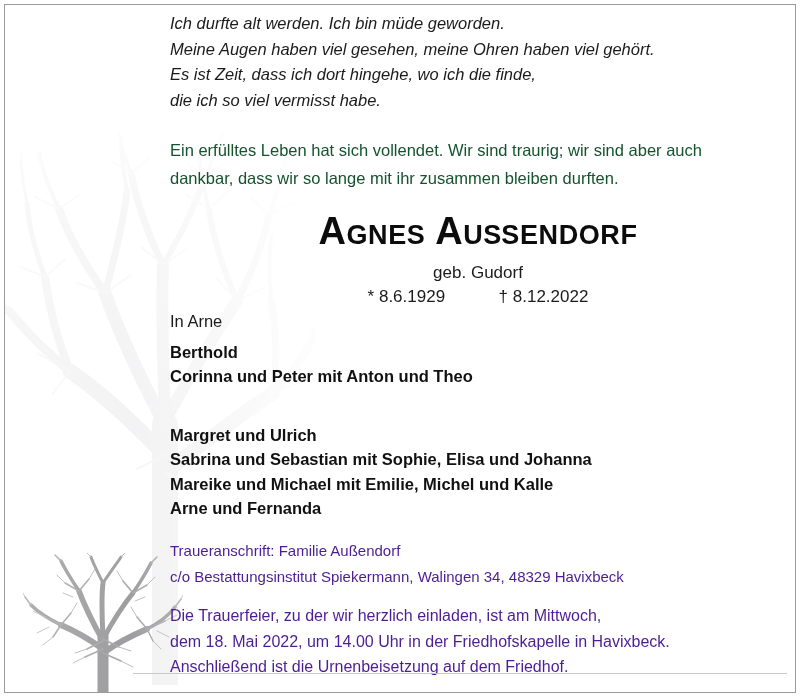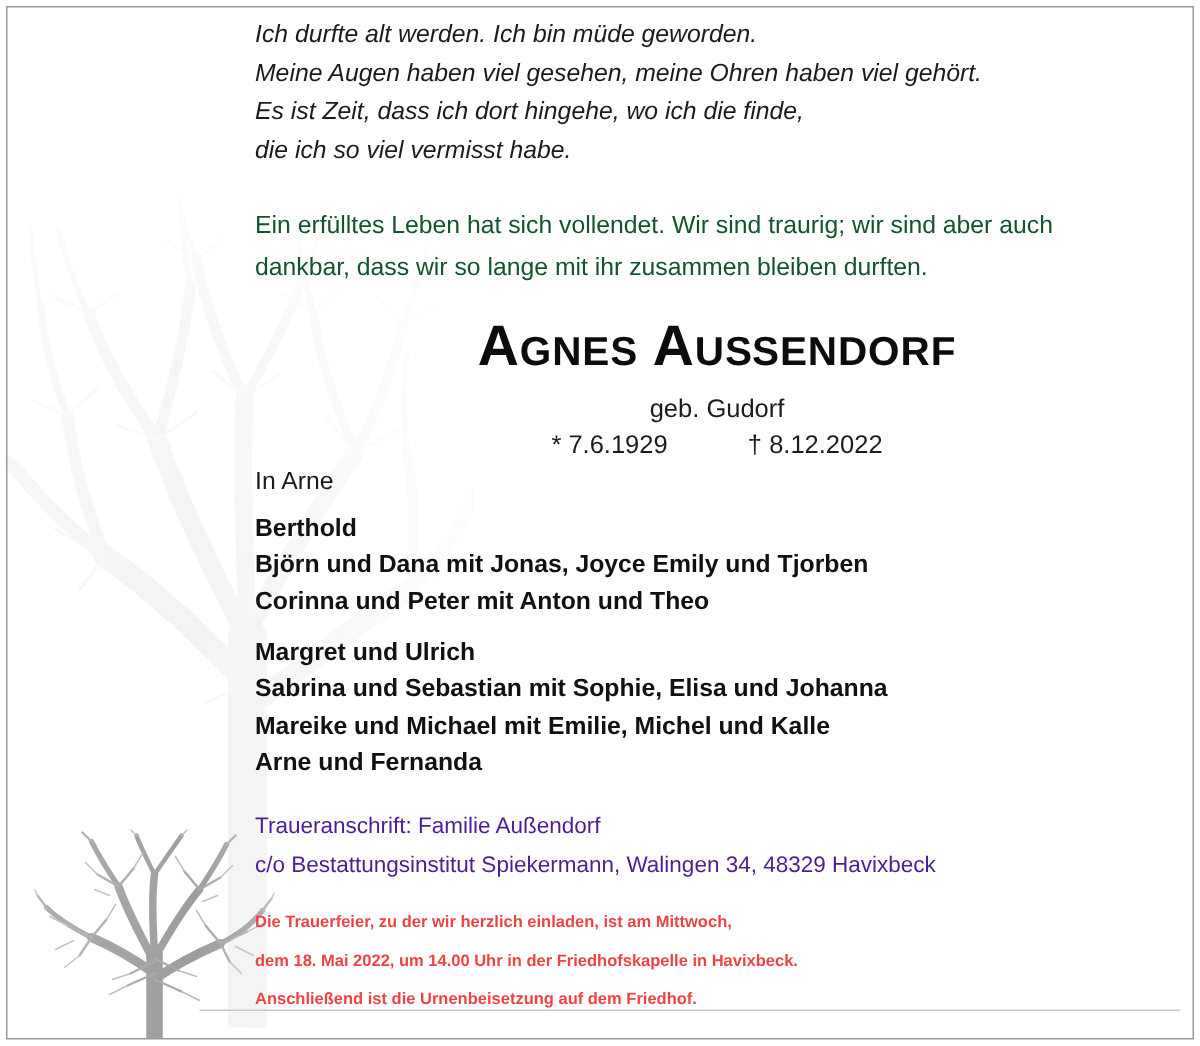--- a/index.html
+++ b/index.html
@@ -171,24 +171,23 @@
     top: 538px;
     font-size: 15px;
     line-height: 25.5px;
     color: #4c1d95;
   }
 
   .ceremony {
     position: absolute;
     left: 170px;
     top: 603px;
-    font-size: 11px;
+    font-size: 16px;
     line-height: 25.5px;
-    color: #ef4444;
-    font-weight: bold;
+    color: #4c1d95;
   }
 
   .bottom-rule {
     position: absolute;
     left: 133px;
     top: 673px;
     width: 654px;
     height: 1px;
     background: #c9c9cb;
     z-index: 4;
@@ -287,30 +286,29 @@
     <div class="intro">
       <div>Ein erfülltes Leben hat sich vollendet. Wir sind traurig; wir sind aber auch</div>
       <div>dankbar, dass wir so lange mit ihr zusammen bleiben durften.</div>
     </div>
 
     <div class="name">Agnes Außendorf</div>
 
     <div class="maiden">geb. Gudorf</div>
 
     <div class="dates">
-      <span>* 7.6.1929</span>
+      <span>* 8.6.1929</span>
       <span class="sep"></span>
       <span>† 8.12.2022</span>
     </div>
 
     <div class="in-liebe">In Arne</div>
 
     <div class="family family-1">
       <div>Berthold</div>
-      <div>Björn und Dana mit Jonas, Joyce Emily und Tjorben</div>
       <div>Corinna und Peter mit Anton und Theo</div>
     </div>
 
     <div class="family family-2">
       <div>Margret und Ulrich</div>
       <div>Sabrina und Sebastian mit Sophie, Elisa und Johanna</div>
       <div>Mareike und Michael mit Emilie, Michel und Kalle</div>
       <div>Arne und Fernanda</div>
     </div>
 

